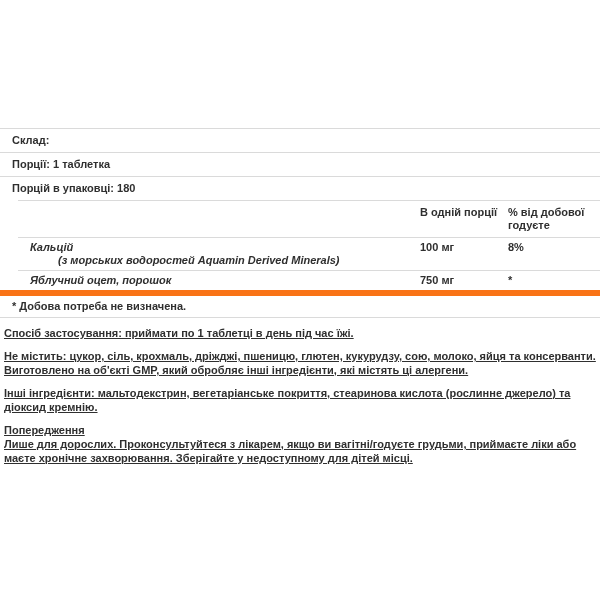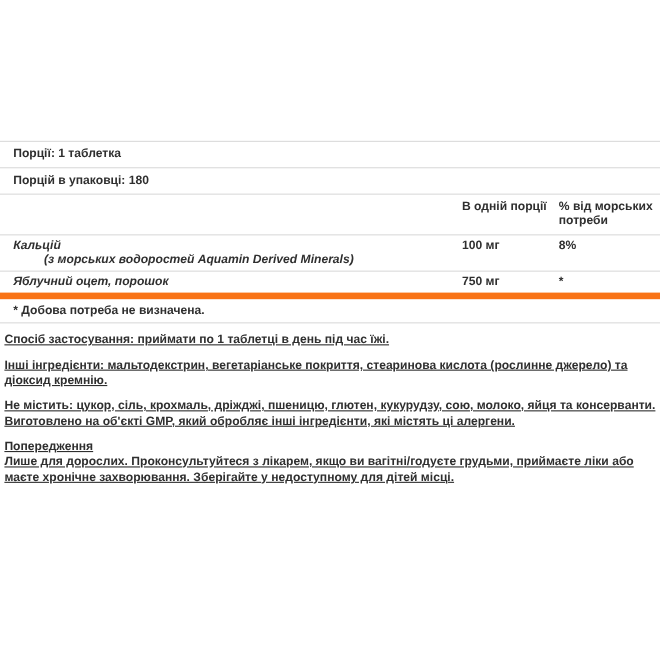--- a/index.html
+++ b/index.html
@@ -25,20 +25,21 @@
     line-height: 13px;
   }
 
   .grid-row {
     display: grid;
     grid-template-columns: 1fr 88px 92px;
     align-items: start;
     border-top: 1px solid #dadada;
     padding-left: 12px;
     line-height: 13px;
+    margin-left: 18px;
   }
   .header-row { padding-top: 5px; padding-bottom: 5px; }
   .data-row { padding-top: 3px; padding-bottom: 3px; }
   .cell-name { padding-right: 10px; font-style: italic; }
   .cell-name .detail { display: block; padding-left: 28px; }
 
   .footnote-row {
     border-top: 6px solid #f97316;
     border-bottom: 1px solid #dadada;
     padding: 4px 12px;
@@ -53,33 +54,36 @@
   }
   .block { display: block; }
 </style>
 </head>
 <body>
 
 <div class="page">
 
   <div class="facts-block">
 
+    <div class="info-row">
+      <span>Склад:</span>
+    </div>
 
     <div class="info-row">
       <span>Порції: 1 таблетка</span>
     </div>
 
     <div class="info-row">
       <span>Порцій в упаковці: 180</span>
     </div>
 
     <div class="grid-row header-row">
       <div class="cell-name"></div>
       <div>В одній порції</div>
-      <div>% від морських потреби</div>
+      <div>% від добової годуєте</div>
     </div>
 
     <div class="grid-row data-row">
       <div class="cell-name">
         <span>Кальцій</span>
         <span class="detail">(з морських водоростей Aquamin Derived Minerals)</span>
       </div>
       <div>100 мг</div>
       <div>8%</div>
     </div>
@@ -95,21 +99,21 @@
     </div>
 
     <div class="footnote-row">
       <span>* Добова потреба не визначена.</span>
     </div>
 
   </div>
 
   <div class="paragraphs">
     <p>Спосіб застосування: приймати по 1 таблетці в день під час їжі.</p>
+    <p>Не містить: цукор, сіль, крохмаль, дріжджі, пшеницю, глютен, кукурудзу, сою, молоко, яйця та консерванти. Виготовлено на об'єкті GMP, який обробляє інші інгредієнти, які містять ці алергени.</p>
     <p>Інші інгредієнти: мальтодекстрин, вегетаріанське покриття, стеаринова кислота (рослинне джерело) та діоксид кремнію.</p>
-    <p>Не містить: цукор, сіль, крохмаль, дріжджі, пшеницю, глютен, кукурудзу, сою, молоко, яйця та консерванти. Виготовлено на об'єкті GMP, який обробляє інші інгредієнти, які містять ці алергени.</p>
     <p>
       <span class="block">Попередження</span>
       <span>Лише для дорослих. Проконсультуйтеся з лікарем, якщо ви вагітні/годуєте грудьми, приймаєте ліки або маєте хронічне захворювання. Зберігайте у недоступному для дітей місці.</span>
     </p>
   </div>
 
 </div>
 
 </body></html>

